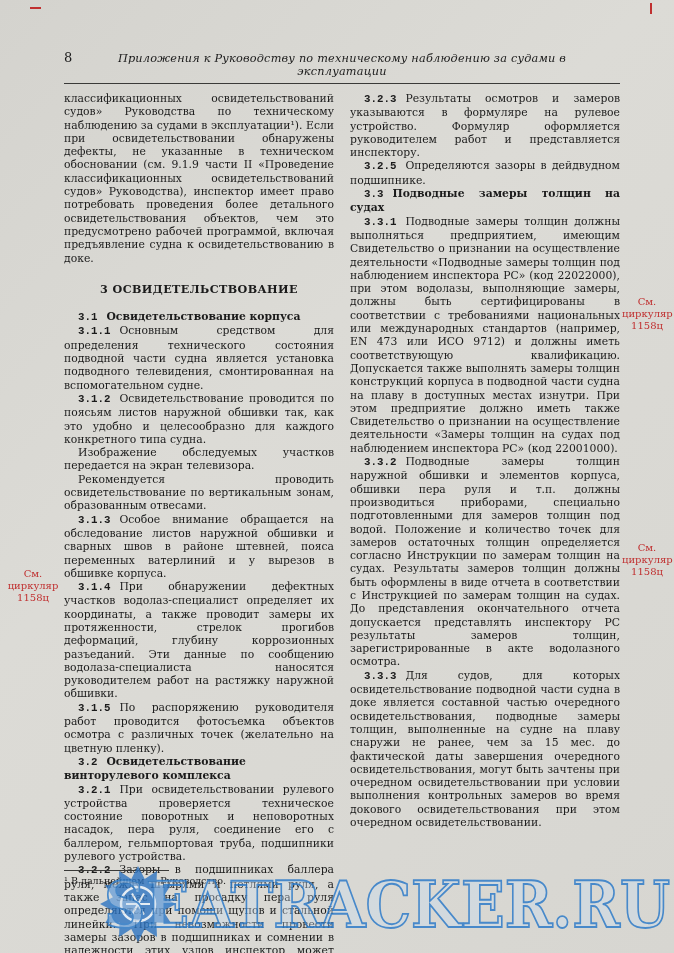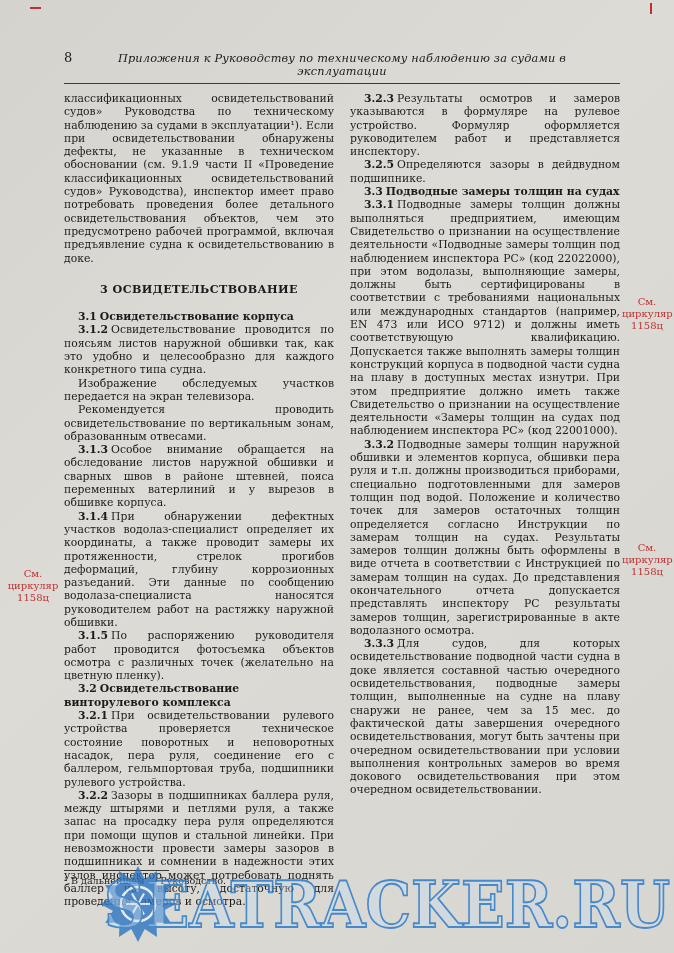--- a/index.html
+++ b/index.html
@@ -21,21 +21,21 @@
   
   .reg-mark { position:absolute; background:#c03030; }
   .reg-mark.tl { left:30px; top:7px; width:11px; height:2px; }
   .reg-mark.tr { left:650px; top:3px; width:2px; height:11px; }
   
   .columns { position:absolute; top:92px; left:64px; width:556px; display:flex; gap:16px; }
   .col { width:270px; font-size:10.8px; line-height:13.3px; text-align:justify; }
   .para { margin:0; text-indent:14px; }
   .para.flush { text-indent:0; }
   .pnum { font-weight:bold; }
-  .pnum:not(:empty) { margin-right:3px; }
+  .pnum:not(:empty) { margin-right:9px;font-family:Liberation Mono, monospace; }
   .subhead .ptext { font-weight:bold; }
   .section-heading { text-align:center; font-weight:bold; font-size:11.2px; margin:18px 0 14px 0; text-indent:0; letter-spacing:.4px; }
   
   .margin-note {
     position:absolute; color:#c03030; font-size:10px; line-height:12px;
     text-align:center; white-space:pre-line; font-family:"DejaVu Serif", serif;
   }
   .note-left { left:4px; top:568px; width:58px; }
   .note-rt { left:622px; top:296px; width:50px; }
   .note-rm { left:622px; top:542px; width:50px; }
@@ -58,20 +58,21 @@
     <div class="header-title">Приложения к Руководству по техническому наблюдению за судами в эксплуатации</div>
     <div class="page-num"></div>
   </div>
 
   <div class="columns">
     <div class="col">
       <p class="para flush"><span class="ptext">классификационных освидетельствований судов» Руководства по техническому наблюдению за судами в эксплуатации¹). Если при освидетельствовании обнаружены дефекты, не указанные в техническом обосновании (см. 9.1.9 части II «Проведение классификационных освидетельствований судов» Руководства), инспектор имеет право потребовать проведения более детального освидетельствования объектов, чем это предусмотрено рабочей программой, включая предъявление судна к освидетельствованию в доке.</span></p>
       <p class="para section-heading">3 ОСВИДЕТЕЛЬСТВОВАНИЕ</p>
 
       <p class="para subhead"><span class="pnum">3.1</span><span class="ptext">Освидетельствование корпуса</span></p>
+      <p class="para"><span class="pnum">3.1.1</span><span class="ptext">Основным средством для определения технического состояния подводной части судна является установка подводного телевидения, смонтированная на вспомогательном судне.</span></p>
       <p class="para"><span class="pnum">3.1.2</span><span class="ptext">Освидетельствование проводится по поясьям листов наружной обшивки так, как это удобно и целесообразно для каждого конкретного типа судна.</span></p>
       <p class="para"><span class="pnum"></span><span class="ptext">Изображение обследуемых участков передается на экран телевизора.</span></p>
       <p class="para"><span class="pnum"></span><span class="ptext">Рекомендуется проводить освидетельствование по вертикальным зонам, образованным отвесами.</span></p>
       <p class="para"><span class="pnum">3.1.3</span><span class="ptext">Особое внимание обращается на обследование листов наружной обшивки и сварных швов в районе штевней, пояса переменных ватерлиний и у вырезов в обшивке корпуса.</span></p>
       <p class="para"><span class="pnum">3.1.4</span><span class="ptext">При обнаружении дефектных участков водолаз-специалист определяет их координаты, а также проводит замеры их протяженности, стрелок прогибов деформаций, глубину коррозионных разъеданий. Эти данные по сообщению водолаза-специалиста наносятся руководителем работ на растяжку наружной обшивки.</span></p>
       <p class="para"><span class="pnum">3.1.5</span><span class="ptext">По распоряжению руководителя работ проводится фотосъемка объектов осмотра с различных точек (желательно на цветную пленку).</span></p>
       <p class="para subhead"><span class="pnum">3.2</span><span class="ptext">Освидетельствование винторулевого комплекса</span></p>
       <p class="para"><span class="pnum">3.2.1</span><span class="ptext">При освидетельствовании рулевого устройства проверяется техническое состояние поворотных и неповоротных насадок, пера руля, соединение его с баллером, гельмпортовая труба, подшипники рулевого устройства.</span></p>
       <p class="para"><span class="pnum">3.2.2</span><span class="ptext">Зазоры в подшипниках баллера руля, между штырями и петлями руля, а также запас на просадку пера руля определяются при помощи щупов и стальной линейки. При невозможности провести замеры зазоров в подшипниках и сомнении в надежности этих узлов инспектор может потребовать поднять баллер на высоту, достаточную для проведения замеров и осмотра.</span></p>
     </div>

